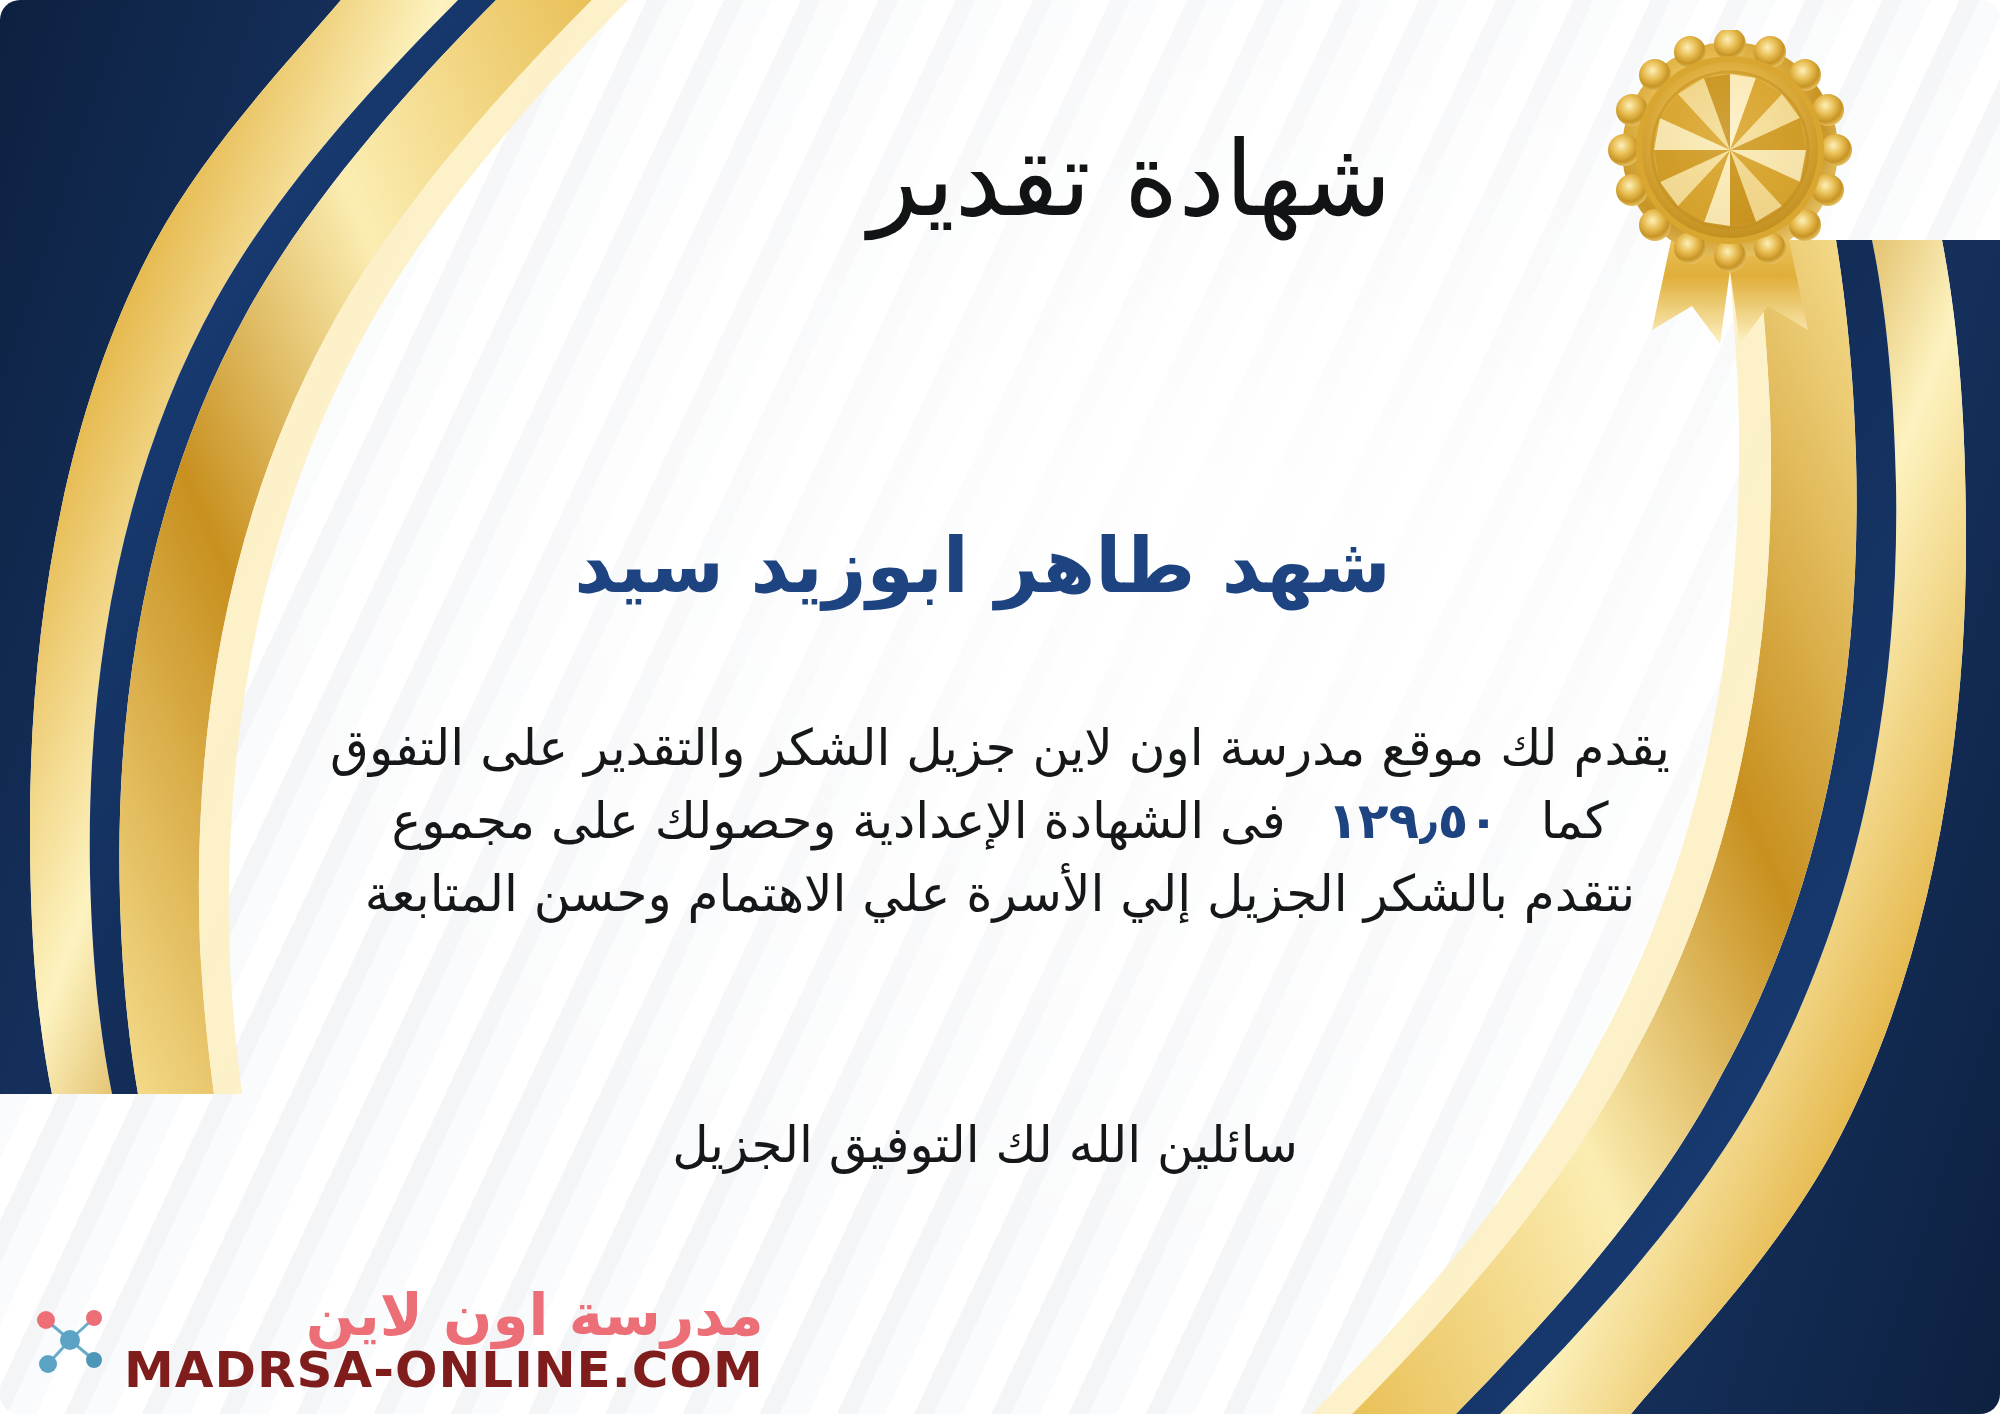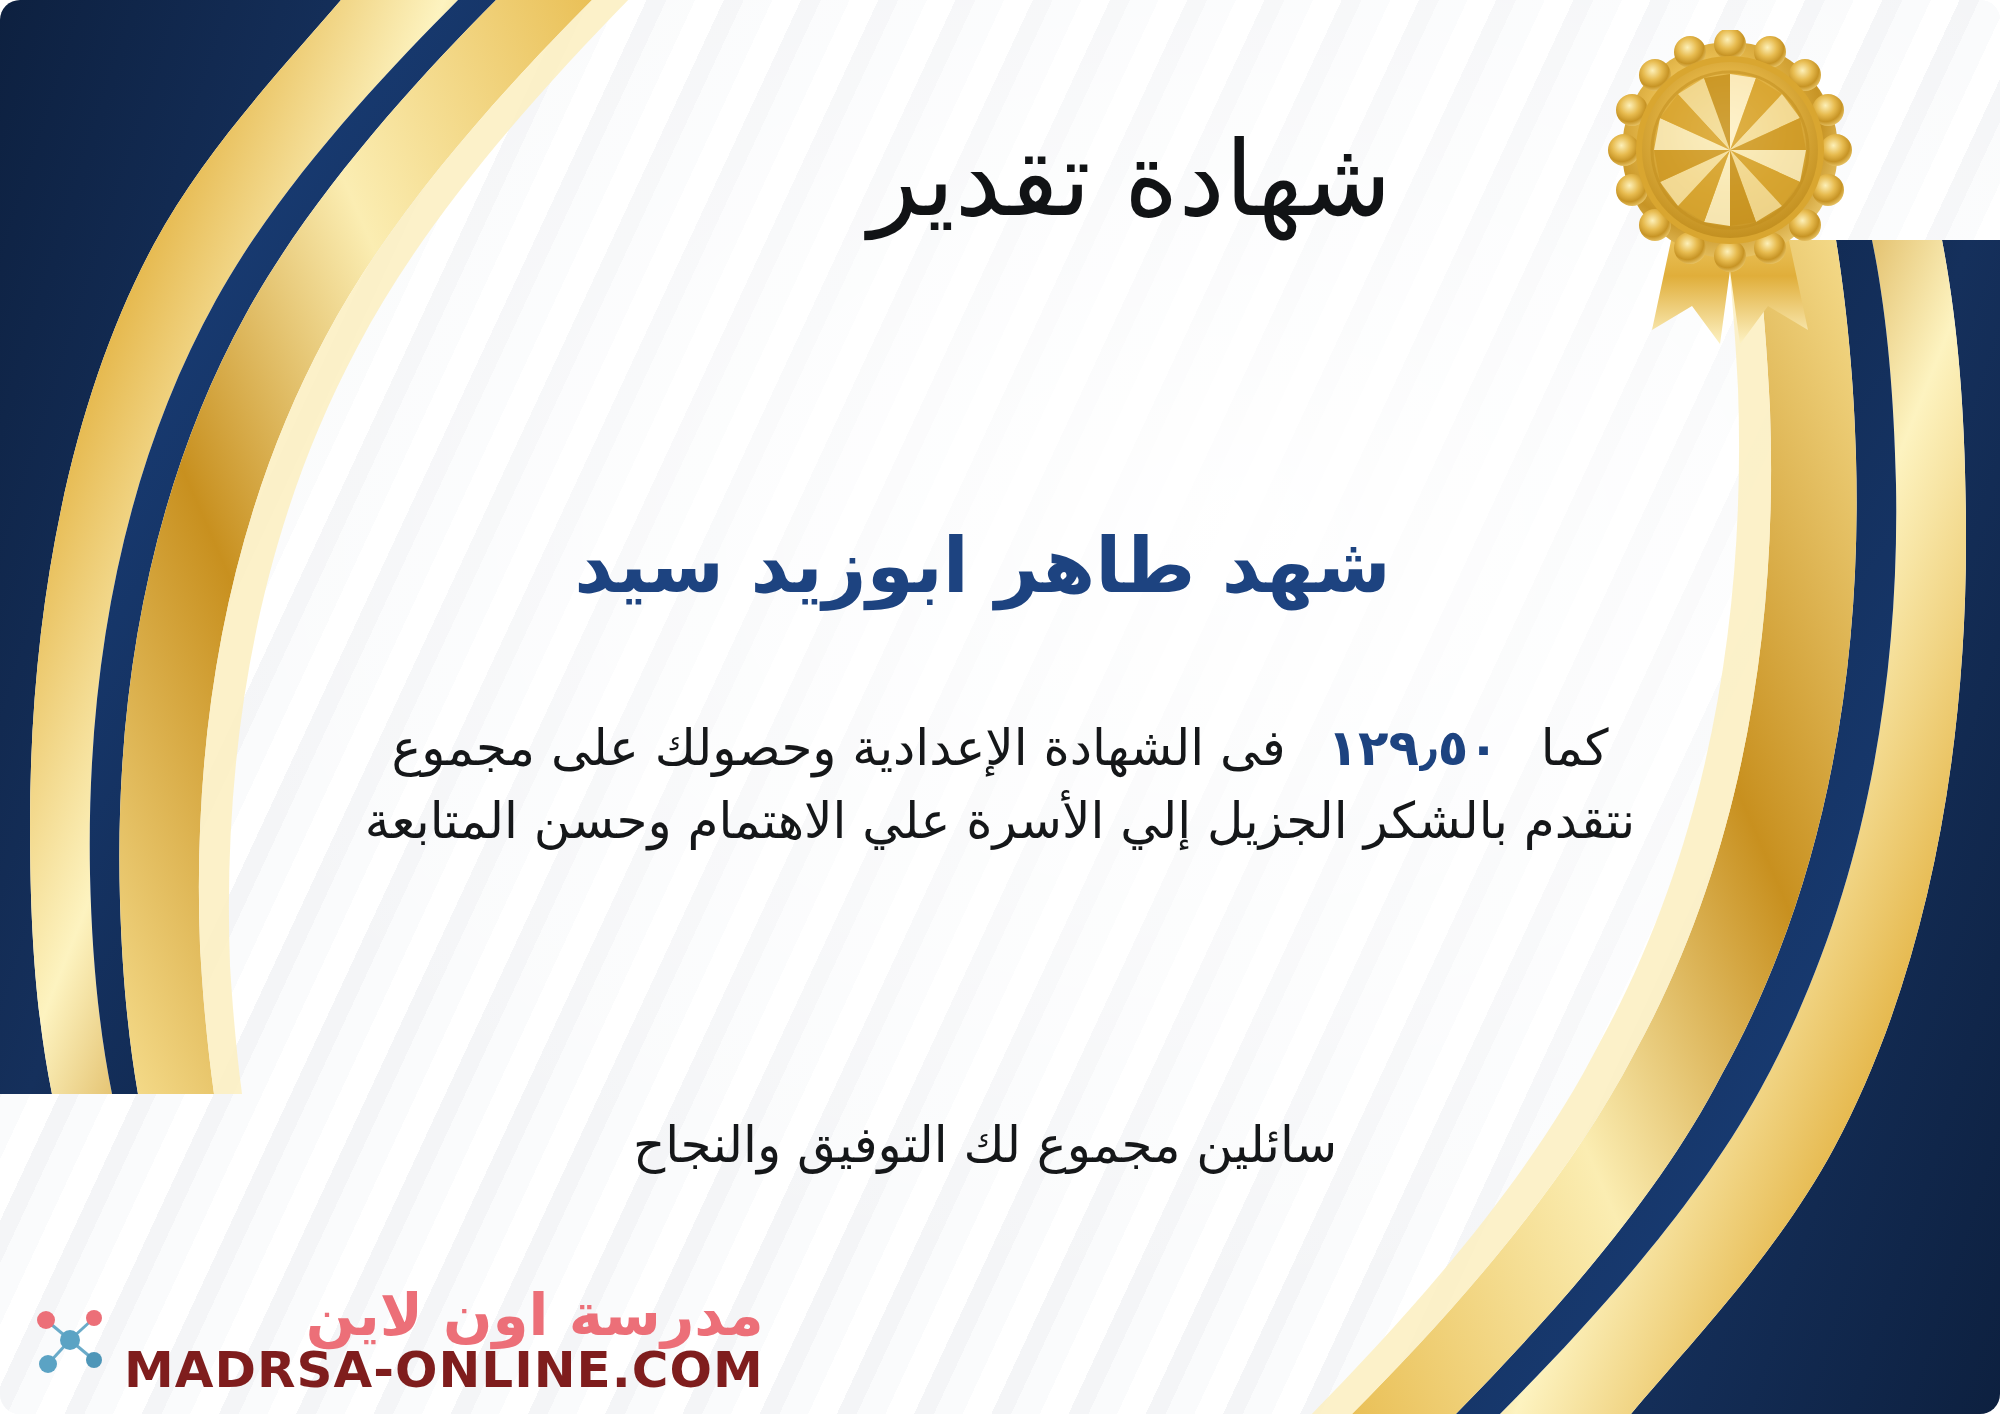--- a/index.html
+++ b/index.html
@@ -247,29 +247,30 @@
     </svg>
   </div>
 
   <div class="content">
 
     <div class="cert-title">شهادة تقدير</div>
 
     <div class="recipient">شهد طاهر ابوزيد سيد</div>
 
     <div class="body-block">
+      <span class="body-line">يقدم لك موقع مدرسة اون لاين جزيل الشكر  والتقدير على التفوق</span>
       <span class="body-line">
         <span>كما</span>
         <span class="grade">١٢٩٫٥٠</span>
         <span>فى الشهادة الإعدادية وحصولك على مجموع</span>
       </span>
       <span class="body-line">نتقدم  بالشكر الجزيل إلي الأسرة علي الاهتمام وحسن المتابعة</span>
     </div>
 
-    <div class="closing">سائلين مجموع لك التوفيق  والنجاح</div>
+    <div class="closing">سائلين الله لك التوفيق  الجزيل</div>
   </div>
 
   <div class="logo">
     <div class="logo-text">
       <div class="logo-ar">مدرسة اون لاين</div>
       <div class="logo-url">MADRSA-ONLINE.COM</div>
     </div>
     <svg class="logo-mark" viewBox="0 0 86 86">
       <g stroke="#5ba3c4" stroke-width="3" fill="none" opacity=".9">
         <line x1="20" y1="22" x2="44" y2="42"></line>

